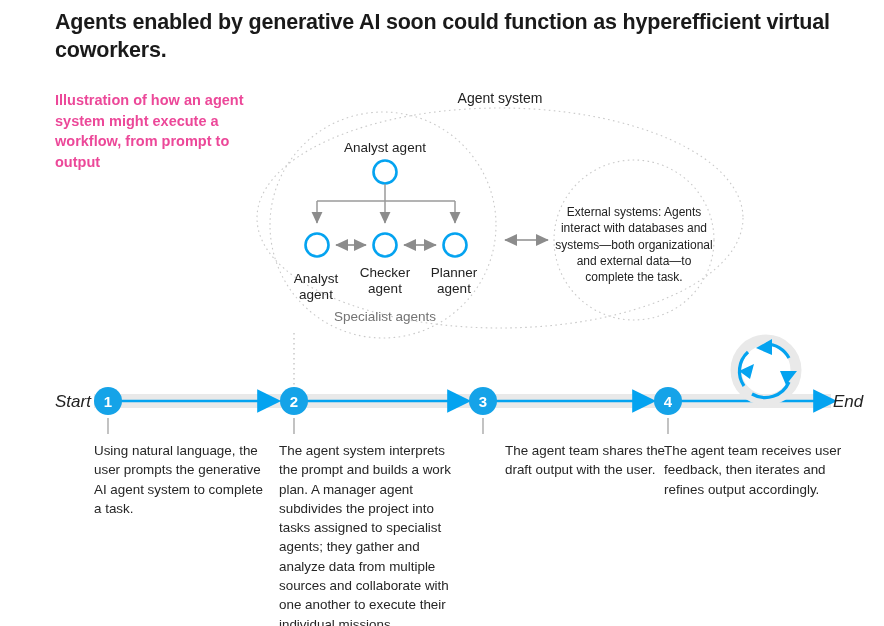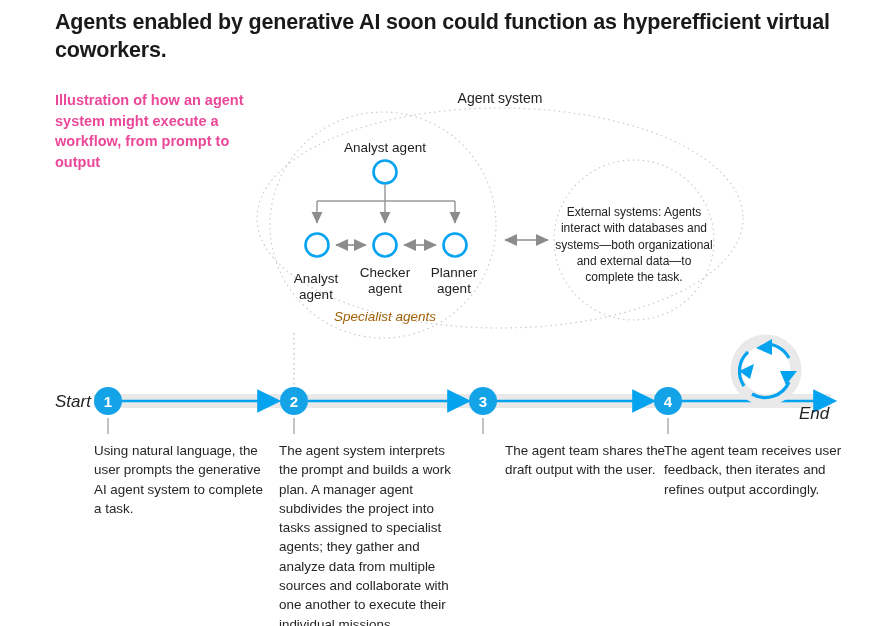--- a/index.html
+++ b/index.html
@@ -57,21 +57,21 @@
   .dlabel {
     position: absolute;
     font-size: 13.5px;
     color: #222222;
     text-align: center;
     line-height: 1.3;
   }
   .manager-label { left: 325px; top: 139px; width: 120px; }
   .specialist-caption {
     left: 315px; top: 308px; width: 140px;
-    font-style: italic; font-size: 13.5px; color: #a16207;
+    font-size: 13.5px; color: #737373;
   }
   .agent-name { width: 72px; font-size: 13.5px; line-height: 1.22; }
   .analyst-label { left: 280px; top: 265px; margin-top: 6px; }
   .checker-label { left: 349px; top: 265px; }
   .planner-label { left: 418px; top: 265px; }
 
   .external-text {
     position: absolute;
     left: 553px; top: 185px;
     width: 162px;
@@ -83,21 +83,21 @@
   }
 
   
   .tl-edge-label {
     position: absolute;
     font-size: 17px;
     font-style: italic;
     color: #222222;
   }
   .start-label { left: 55px; top: 392px; }
-  .end-label   { left: 799px; top: 392px; margin-top: 12px; }
+  .end-label   { left: 833px; top: 392px; }
 
   .node {
     position: absolute;
     width: 28px; height: 28px;
     border-radius: 50%;
     background: #15a3e8;
     color: #ffffff;
     font-size: 15px;
     font-weight: bold;
     display: flex;

